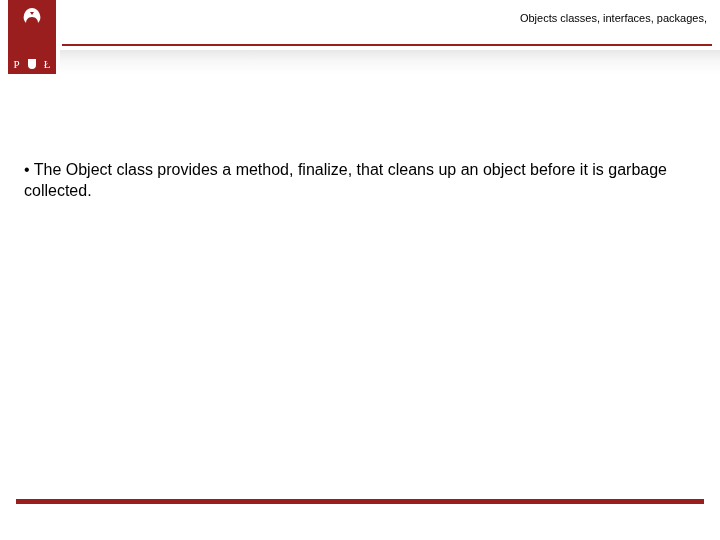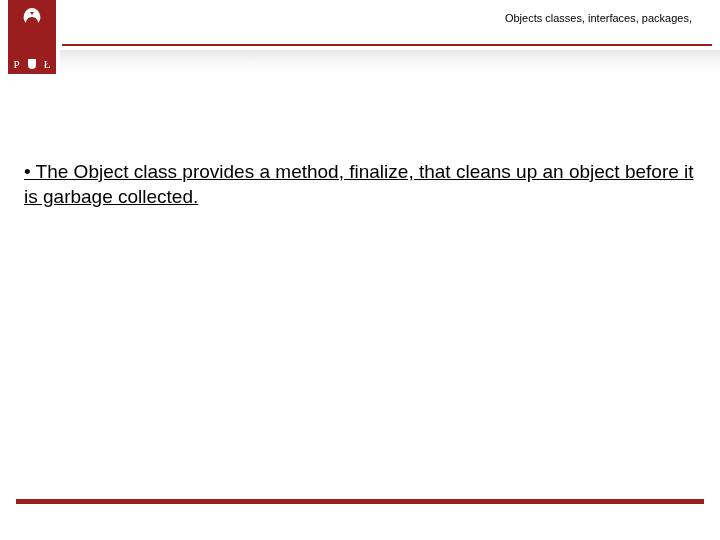--- a/index.html
+++ b/index.html
@@ -19,21 +19,21 @@
   }
   .logo-letters {
     display: flex; gap: 6px; align-items: center; justify-content: center;
   }
   .logo-letters span { color: #fff; font-size: 11px; font-family: Georgia, 'Times New Roman', serif; }
   .logo-crest {
     width: 12px; height: 12px;
   }
   .breadcrumb {
     position: absolute;
-    top: 12px; right: 28px;
+    top: 12px; right: 13px;
     font-size: 11px;
     color: #000;
     text-align: right;
     line-height: 1.2;
   }
   .top-rule {
     position: absolute;
     top: 44px; left: 62px; right: 8px;
     height: 2px; background: #9a1e1e;
   }
@@ -46,23 +46,22 @@
   .title-text {
     position: absolute;
     top: 50px; left: 60px;
     font-size: 17px; font-weight: bold; color: #000;
     line-height: 24px;
     padding-left: 2px;
   }
   .content {
     position: absolute;
     top: 160px; left: 24px; right: 10px;
-    font-size: 19px; color: #000;
+    font-size: 16px; color: #000;
     line-height: 1.3;
-    text-decoration: underline;
   }
   .content p { margin-bottom: 40px; }
   .bottom-rule {
     position: absolute;
     left: 16px; right: 16px; bottom: 36px;
     height: 5px; background: #9a1e1e;
   }
 </style>
 </head>
 <body>

